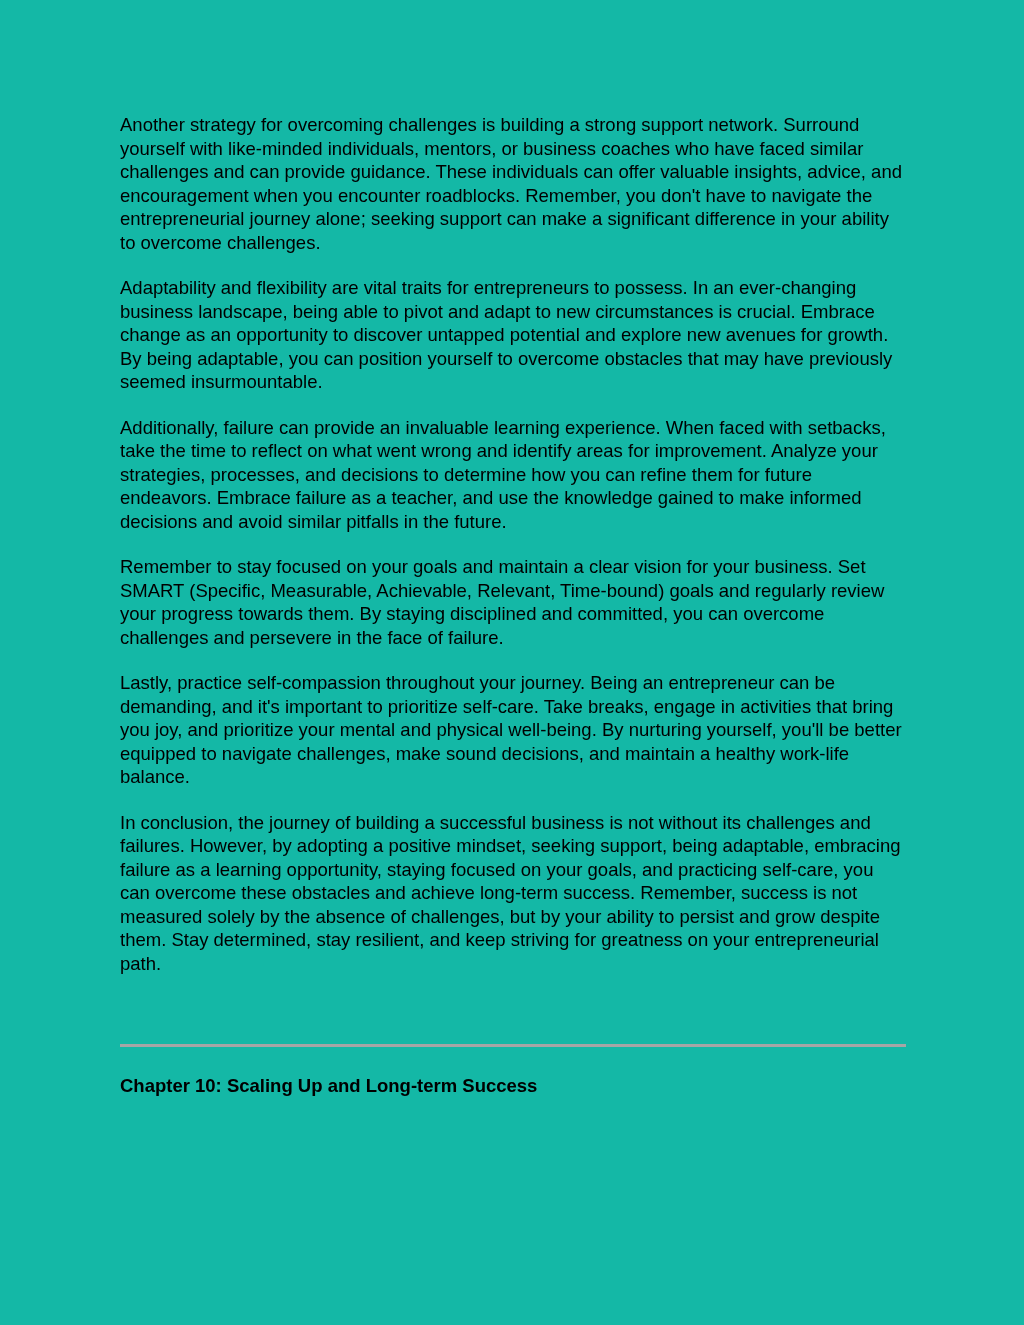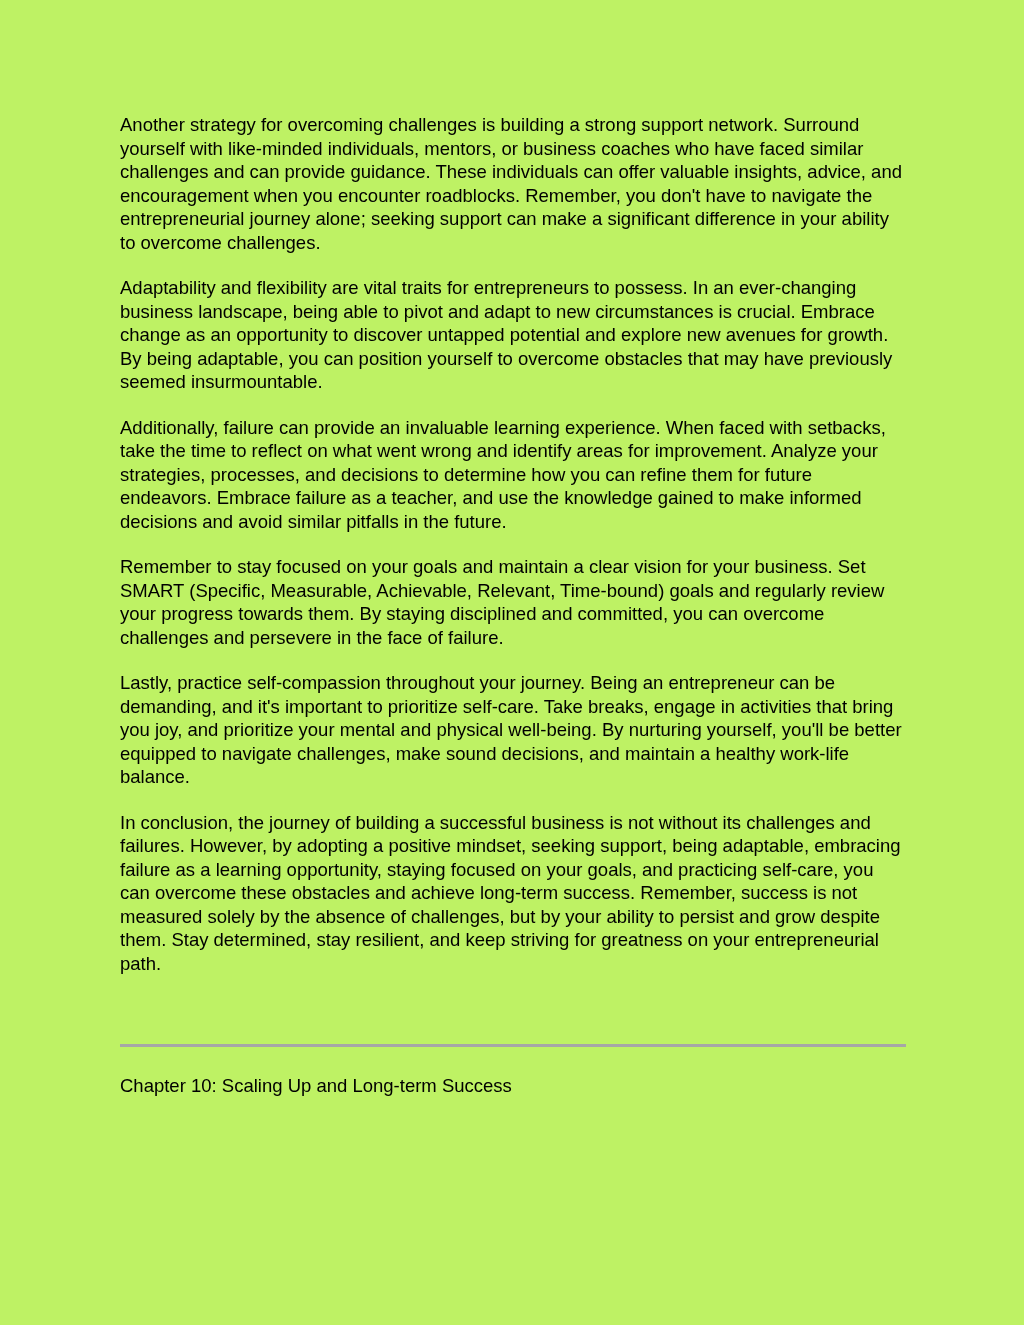--- a/index.html
+++ b/index.html
@@ -4,21 +4,21 @@
 <style>
   html, body {
     margin: 0;
     padding: 0;
     background: #ffffff;
   }
   .page {
     position: relative;
     width: 1024px;
     height: 1325px;
-    background: #bef264;
+    background: #14b8a6;
     font-family: "Liberation Sans", sans-serif;
     color: #000000;
     overflow: hidden;
   }
   .content {
     position: absolute;
     left: 120px;
     top: 113px;
     width: 786px;
   }
@@ -33,21 +33,21 @@
   }
   .divider {
     border: none;
     height: 3px;
     background: #a6a6a6;
     margin: 0;
   }
   .chapter-heading {
     font-size: 18.5px;
     line-height: 23.5px;
-    font-weight: normal;
+    font-weight: bold;
     margin: 27px 0 63px 0;
   }
   .page-footer {
     position: absolute;
     left: 0;
     top: 1241px;
     width: 100%;
     text-align: center;
     font-size: 16px;
     line-height: 21px;

